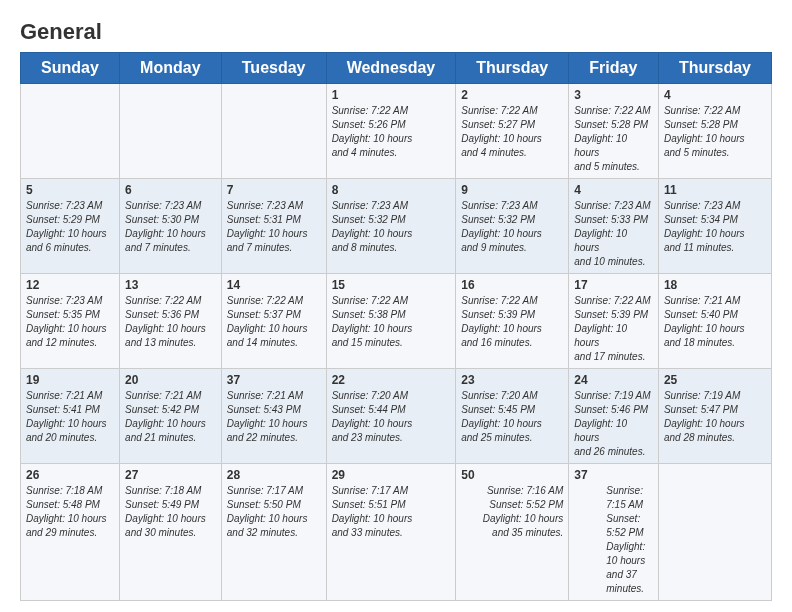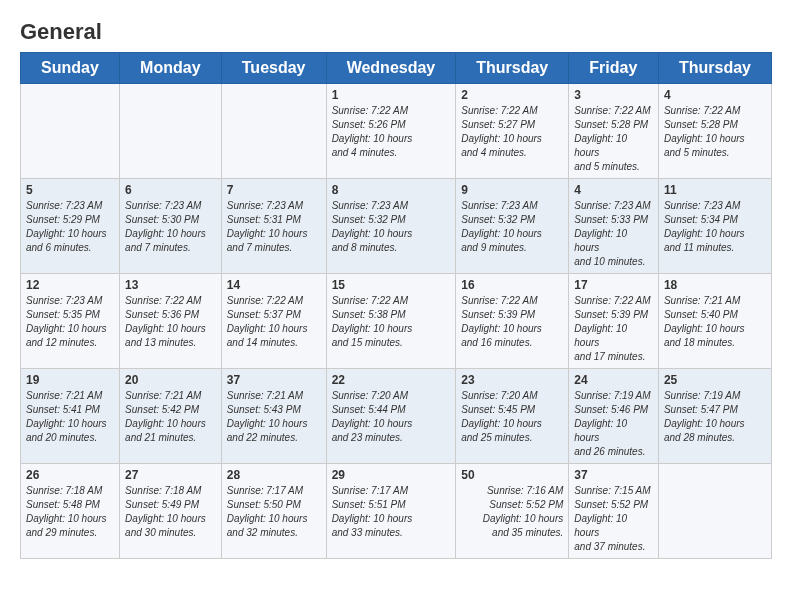--- a/index.html
+++ b/index.html
@@ -331,21 +331,21 @@
         </td>
         <td>
           <span class="day-number">50</span>
           <div class="day-info" style="white-space: pre-line; text-align: right;">Sunrise: 7:16 AM
 Sunset: 5:52 PM
 Daylight: 10 hours
 and 35 minutes.</div>
         </td>
         <td>
           <span class="day-number">37</span>
-          <div class="day-info" style="white-space: pre-line;">Sunrise: 7:15 AM
+          <div class="day-info" style="white-space: pre-line; margin-left: 32px;">Sunrise: 7:15 AM
 Sunset: 5:52 PM
 Daylight: 10 hours
 and 37 minutes.</div>
         </td>
         <td class="empty-cell"></td>
       </tr>
     </tbody>
 </table>
 
 </body></html>

